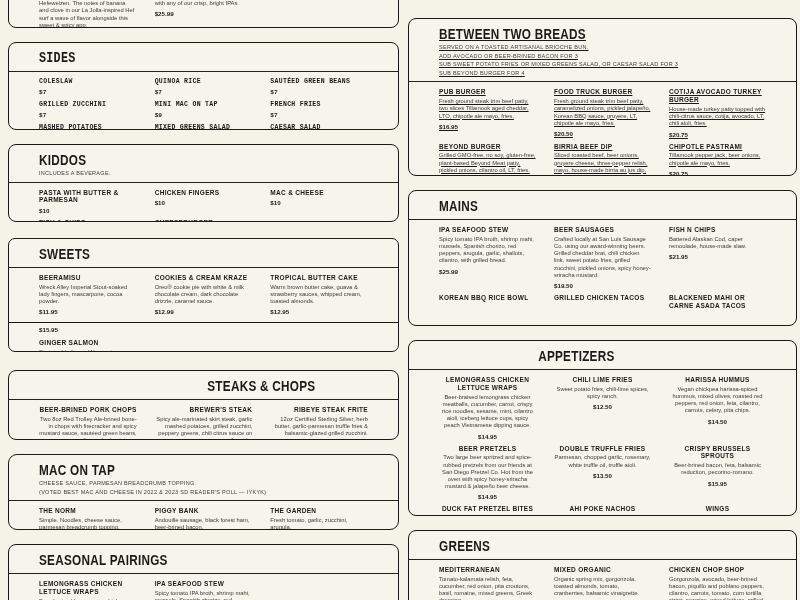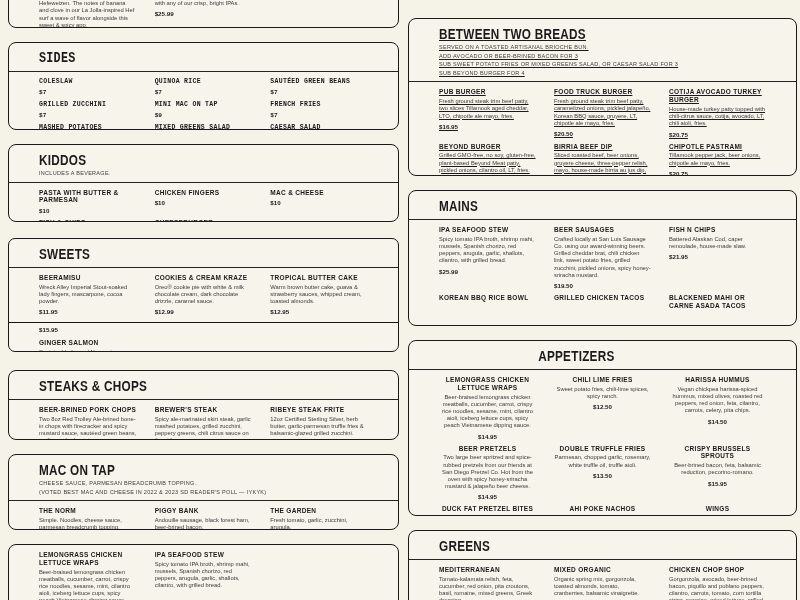--- a/index.html
+++ b/index.html
@@ -23,22 +23,22 @@
   .item-extra{font-size:5.8px;line-height:1.24;color:#3a3a3a;margin-top:3px;}
   .item-price{font-size:6.2px;font-weight:700;margin-top:3px;}
   .inner-divider{border-top:1.5px solid #161616;margin-top:1px;}
   .stray-price{font-size:6.2px;font-weight:700;margin:3px 30px 0;}
   
   .card-pairing-top{height:90px;}
   .card-pairing-top .items{padding-top:52px;}
   .card-sides{margin-top:14px;height:88px;font-family:Liberation Mono, monospace;}
   .card-kiddos{margin-top:14px;height:78px;}
   .card-sweets{margin-top:16px;height:114px;border-radius:7px;}
-  .card-steaks-chops{margin-top:18px;height:70px;}
-  .card-mac-on-tap{margin-top:14px;height:76px;}
+  .card-steaks-chops{margin-top:18px;height:70px;text-align:right;}
+  .card-mac-on-tap{margin-top:14px;height:76px;border-radius:9px;}
   .card-seasonal-pairings{margin-top:14px;height:170px;}
   .card-between-two-breads{height:158px;text-decoration:underline;}
   .card-mains{margin-top:14px;height:136px;}
   .card-appetizers{margin-top:14px;height:176px;text-align:center;}
   .card-greens{margin-top:14px;height:200px;}
 </style>
 </head>
 <body>
 
 <div id="root">
@@ -184,20 +184,23 @@
             <div class="item-name">PIGGY BANK</div>
             <div class="item-desc">Andouille sausage, black forest ham, beer-brined bacon.</div>
           </div>
           <div class="item">
             <div class="item-name">THE GARDEN</div>
             <div class="item-desc">Fresh tomato, garlic, zucchini, arugula.</div>
           </div>
         </div>
       </section>
       <section class="card card-seasonal-pairings">
+        <header class="card-head">
+          <h2 class="card-title">SEASONAL PAIRINGS</h2>
+        </header>
         <div class="items">
           <div class="item">
             <div class="item-name">LEMONGRASS CHICKEN LETTUCE WRAPS</div>
             <div class="item-desc">Beer-braised lemongrass chicken meatballs, cucumber, carrot, crispy rice noodles, sesame, mint, cilantro aioli, iceberg lettuce cups, spicy peach Vietnamese dipping sauce.</div>
           </div>
           <div class="item">
             <div class="item-name">IPA SEAFOOD STEW</div>
             <div class="item-desc">Spicy tomato IPA broth, shrimp mahi, mussels, Spanish chorizo, red peppers, arugula, garlic, shallots, cilantro, with grilled bread.</div>
           </div>
         </div>

